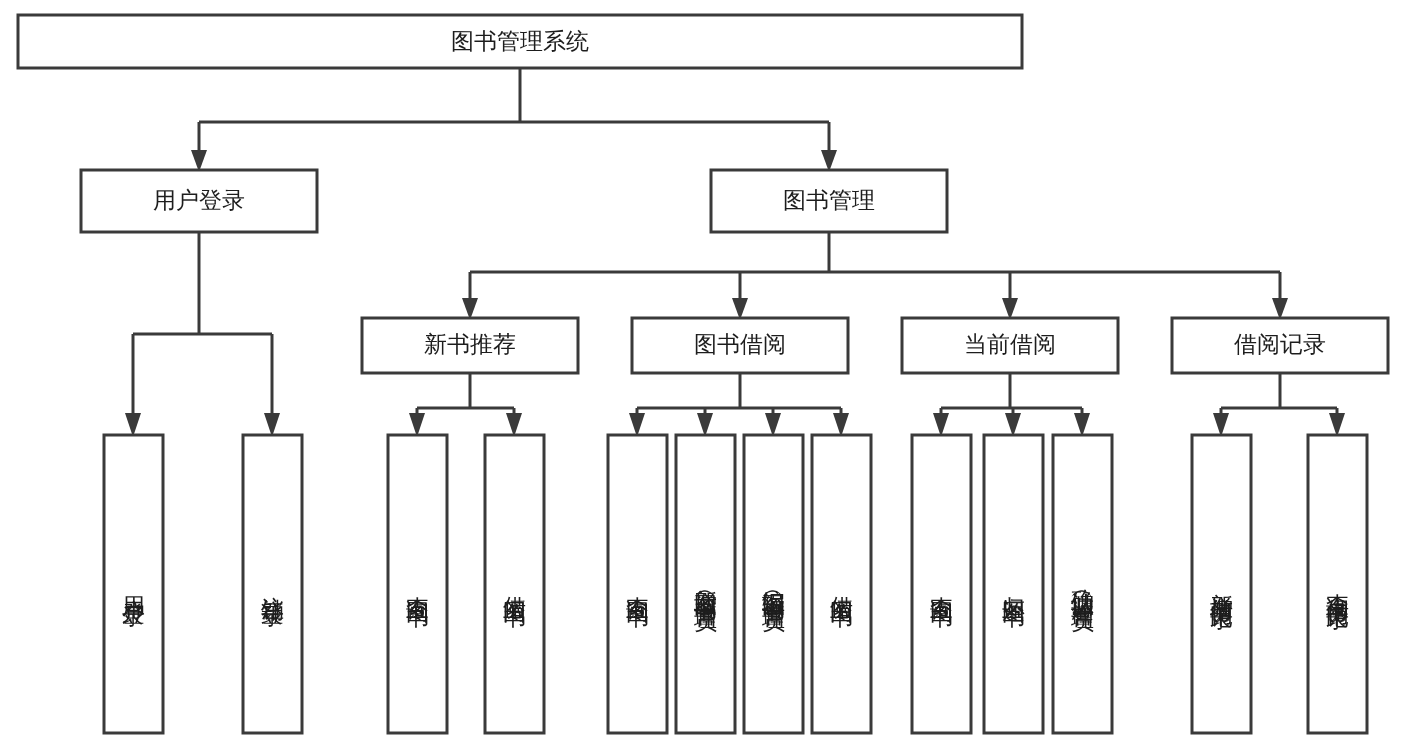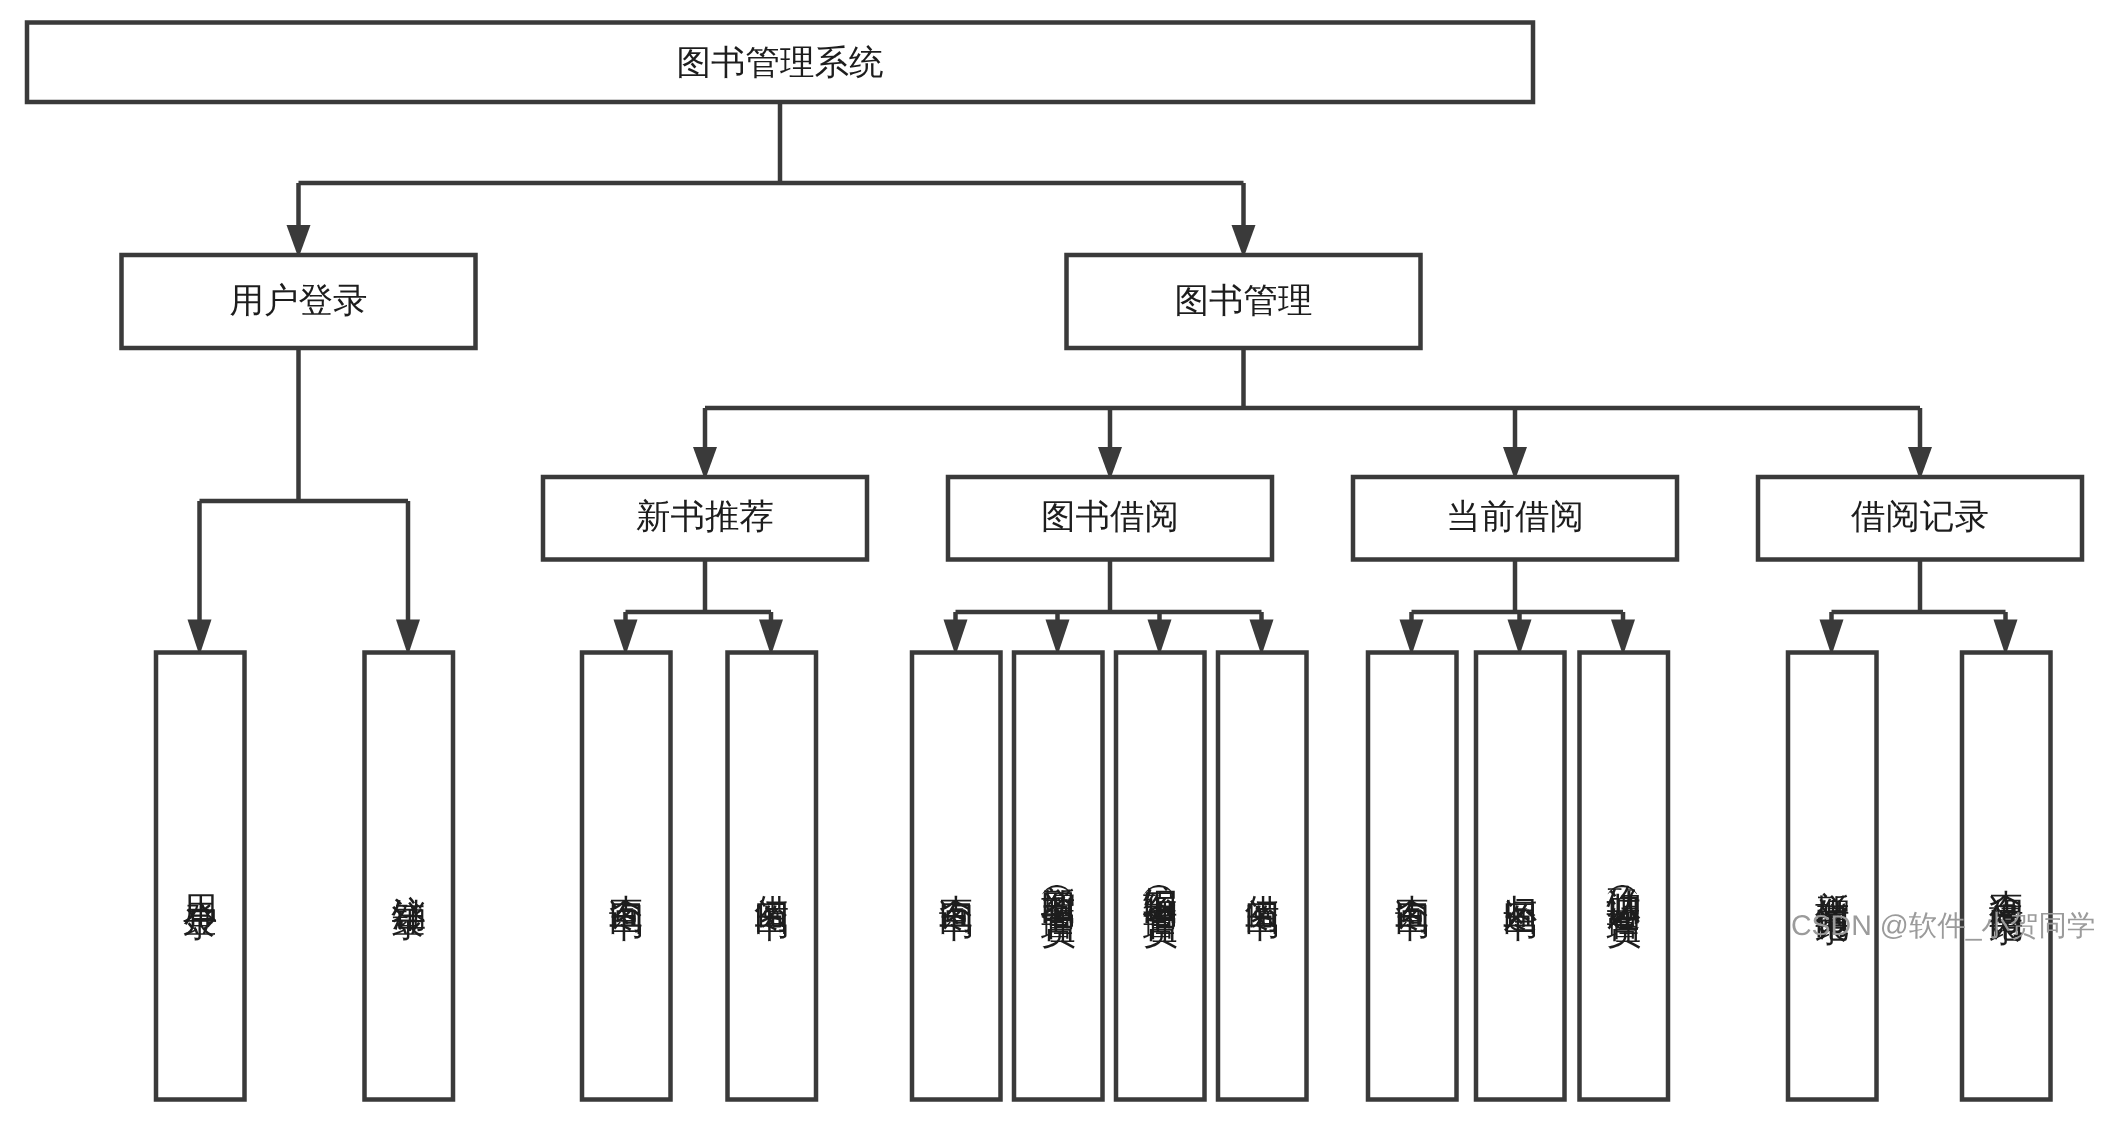--- a/index.html
+++ b/index.html
@@ -196,14 +196,13 @@
   <div class="node-label-v" style="left:744px; top:435px; width:59px; height:298px;">编辑图书（管理员）</div>
   <div class="node-label-v" style="left:812px; top:435px; width:59px; height:298px;">借阅图书</div>
 
   <div class="node-label-v" style="left:912px; top:435px; width:59px; height:298px;">查询图书</div>
   <div class="node-label-v" style="left:984px; top:435px; width:59px; height:298px;">归还图书</div>
   <div class="node-label-v" style="left:1053px; top:435px; width:59px; height:298px;">确认归还（管理员）</div>
 
   <div class="node-label-v" style="left:1192px; top:435px; width:59px; height:298px;">新增借阅记录</div>
   <div class="node-label-v" style="left:1308px; top:435px; width:59px; height:298px;">查询借阅记录</div>
 
-  <div class="watermark">CSDN @软件_小贺同学</div>
 </div>
 
 </body></html>

